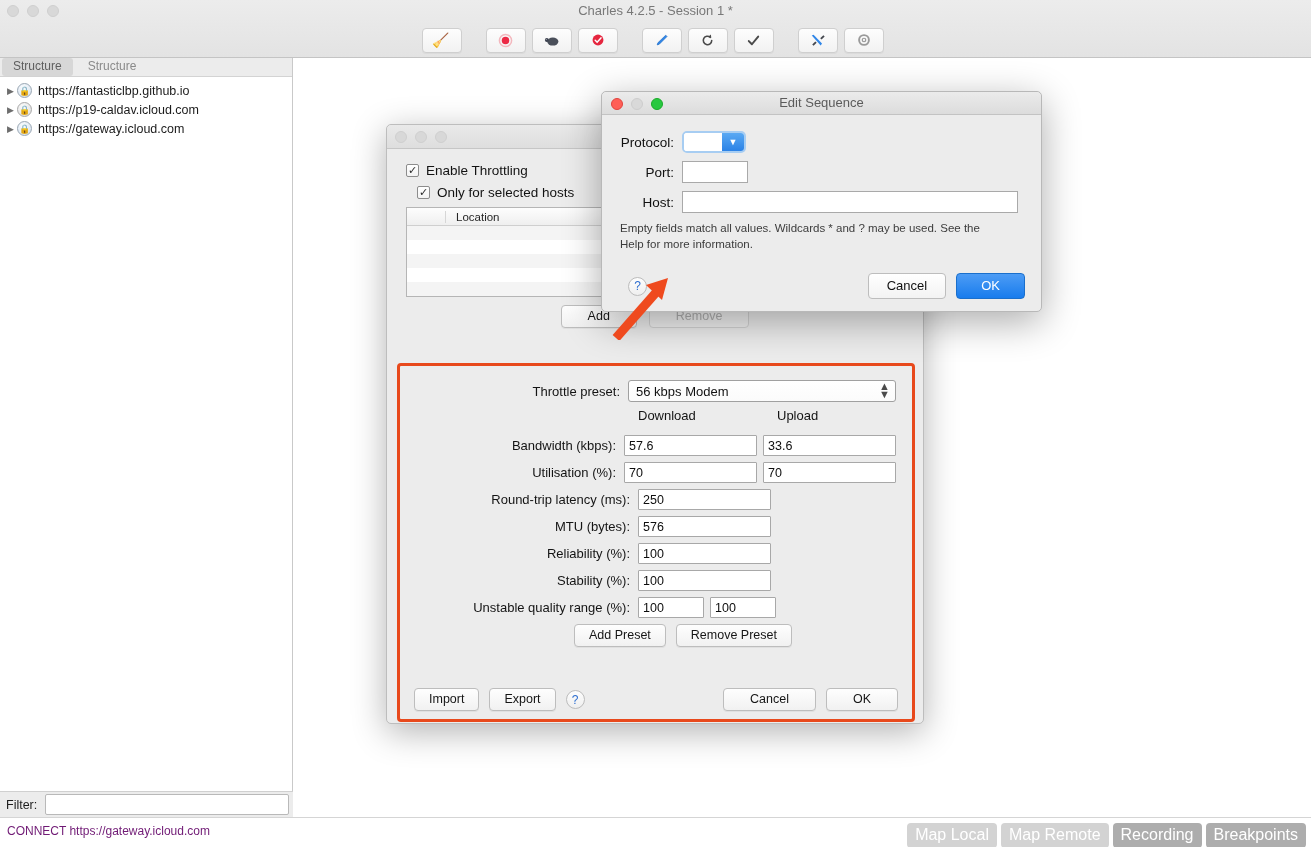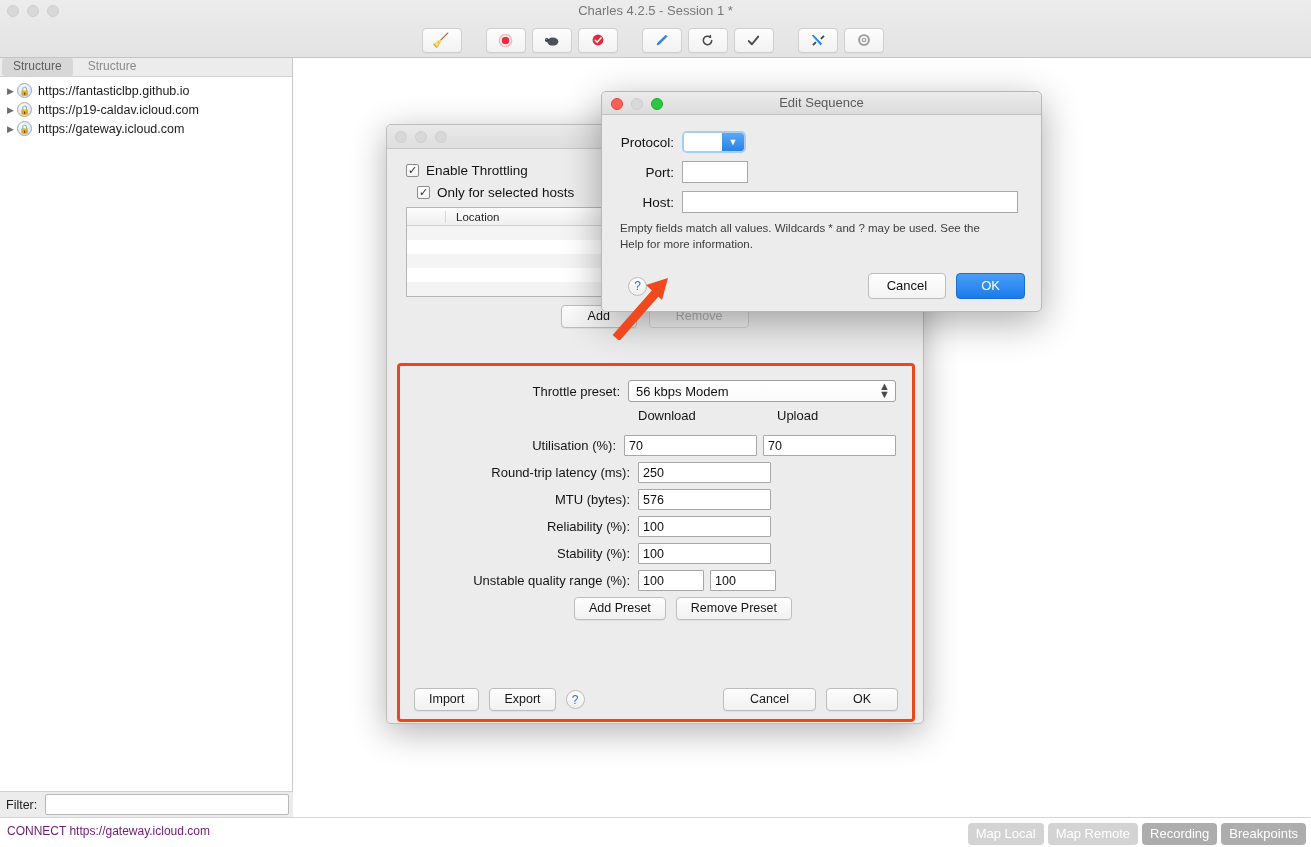--- a/index.html
+++ b/index.html
@@ -100,21 +100,21 @@
   }
   #status-text {
     position: absolute; left: 7px; top: 6px;
     font-size: 12px; color: #701a75;
   }
   #status-badges {
     position: absolute; right: 5px; top: 5px;
     display: flex; gap: 4px;
   }
   .badge {
-    font-size: 13px; padding: 3px 8px 4px 8px; border-radius: 4px;
+    font-size: 16px; padding: 3px 8px 4px 8px; border-radius: 4px;
     color: #ffffff; background: #d3d3d3;
   }
   .badge.on { background: #adadad; }
 
   
   #throttle-window {
     position: absolute; left: 386px; top: 124px; width: 538px; height: 600px;
     background: #ececec;
     border: 1px solid #bdbdbd; border-radius: 5px;
     box-shadow: 0 8px 34px rgba(0,0,0,0.30);
@@ -443,20 +443,26 @@
             <div id="preset-stepper">▲<br>▼</div>
           </div>
         </div>
 
         <div class="col-heads">
           <span style="width:222px"></span>
           <span class="col-head-label" style="width:139px">Download</span>
           <span class="col-head-label">Upload</span>
         </div>
 
+        <div class="form-row">
+          <span class="form-label">Bandwidth (kbps):</span>
+          <input class="txtfield txt-wide" value="57.6" style="">
+          <span class="gap-col"></span>
+          <input class="txtfield txt-wide" value="33.6" style="">
+        </div>
 
         <div class="form-row">
           <span class="form-label">Utilisation (%):</span>
           <input class="txtfield txt-wide" value="70" style="">
           <span class="gap-col"></span>
           <input class="txtfield txt-wide" value="70" style="">
         </div>
 
         <div class="form-row">
           <span class="form-label">Round-trip latency (ms):</span>

